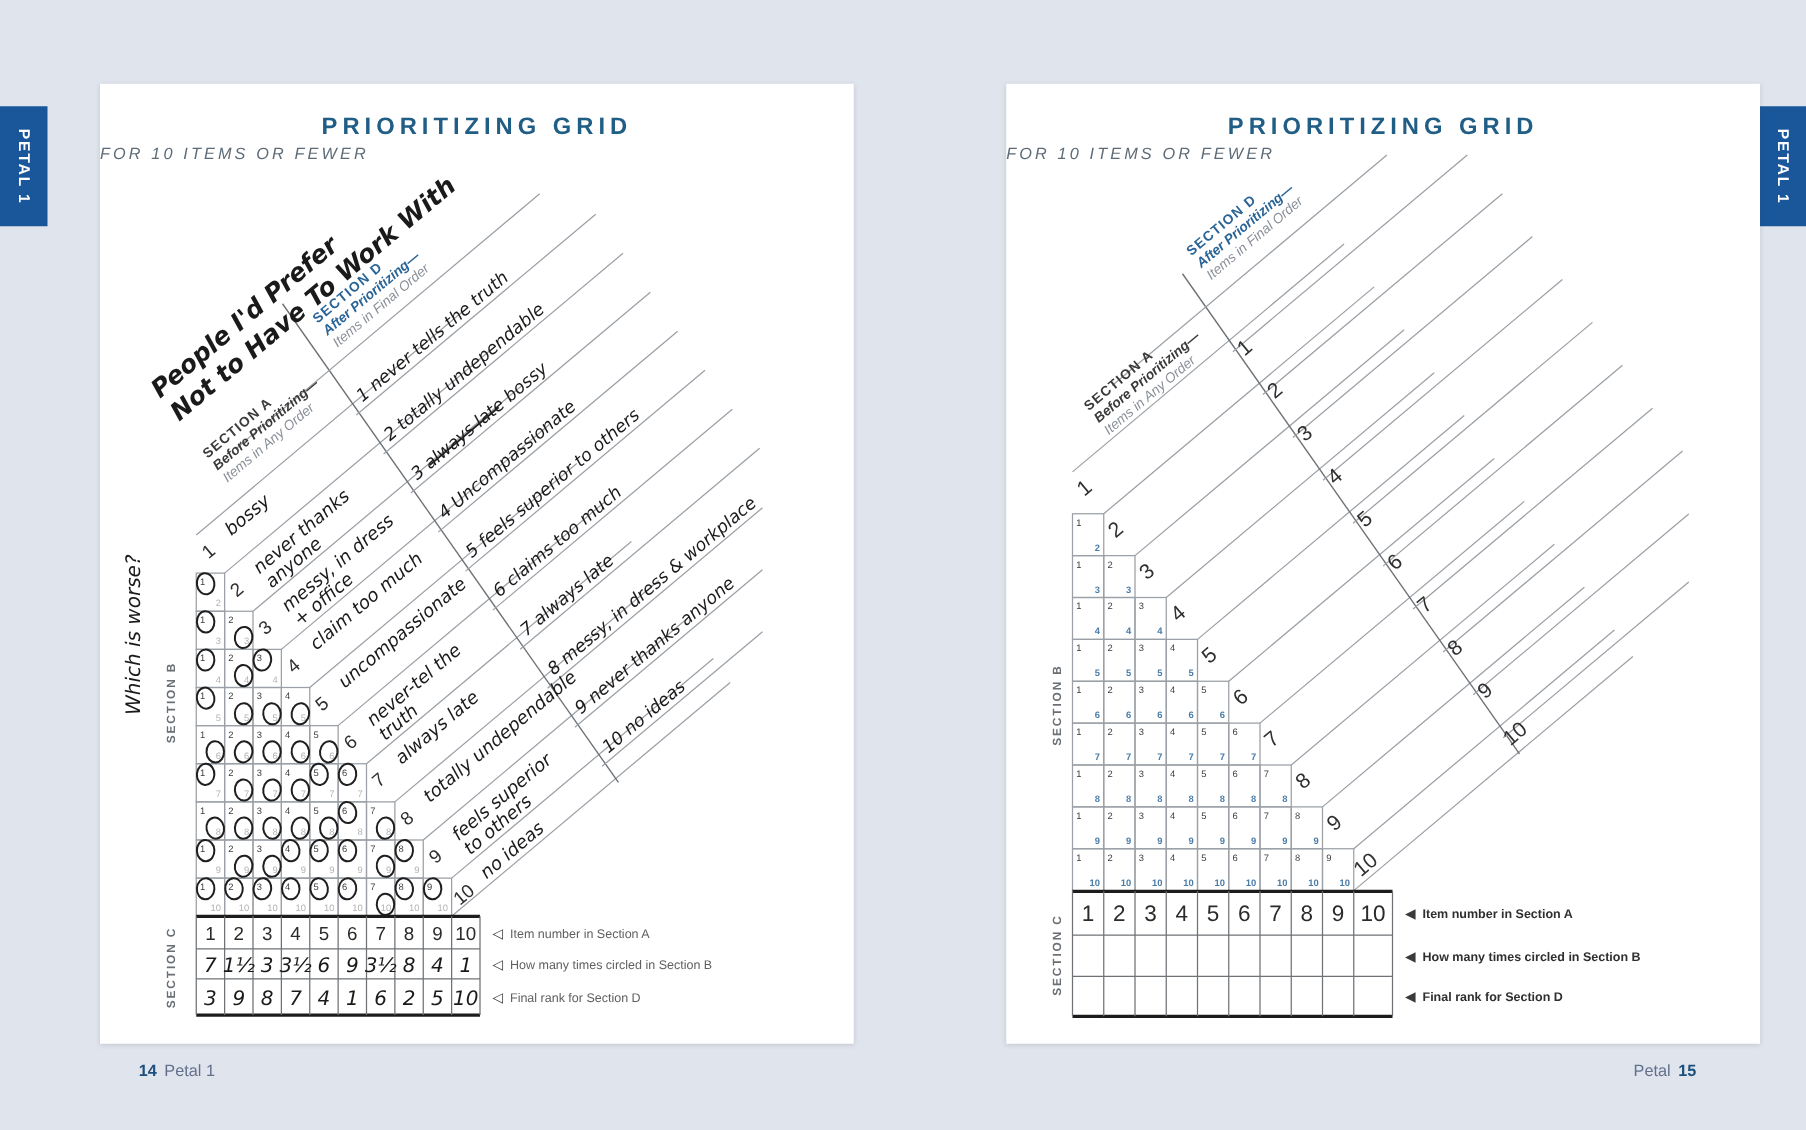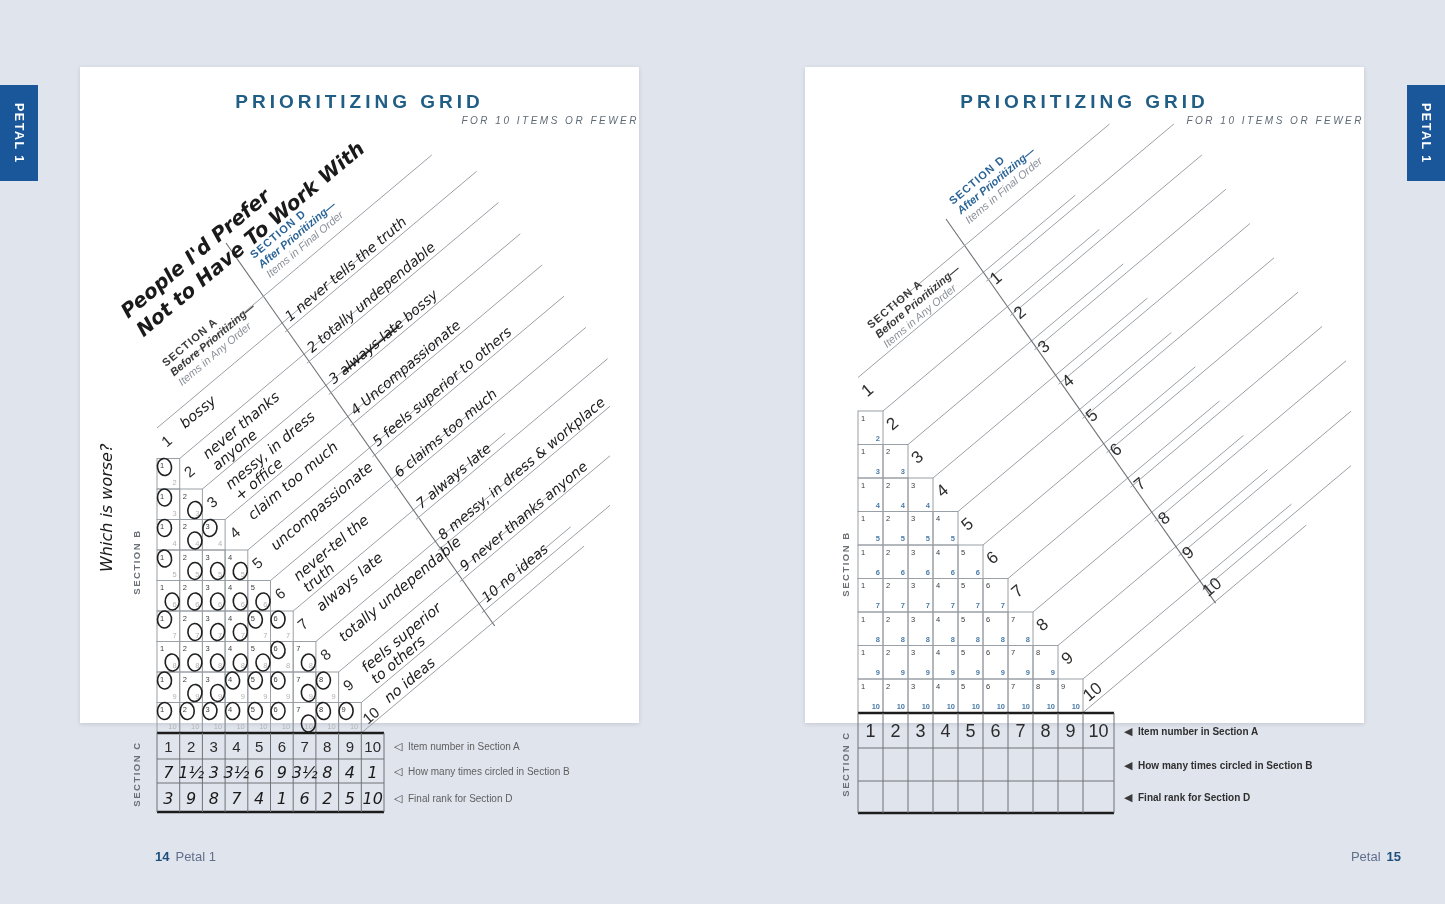--- a/index.html
+++ b/index.html
@@ -3,45 +3,46 @@
 <meta charset="utf-8">
 <style>
   html,body{margin:0;padding:0;}
   body{
     width:1445px;height:904px;position:relative;
     background:#e0e4ed;
     font-family:"Liberation Sans",sans-serif;
     overflow:hidden;
   }
   .page{
-    position:absolute;top:67px;width:559px;height:656px;background:#ffffff;
+    position:absolute;top:67px;width:559px;height:768px;background:#ffffff;
     box-shadow:0 1px 4px rgba(60,70,90,.18);
+    padding-left:44px;
   }
   #pageL{left:80px;}
   #pageR{left:805px;}
   .page-title{
     position:absolute;top:24px;left:0;width:100%;text-align:center;
     font-size:19px;font-weight:700;letter-spacing:4px;color:#215e86;
   }
   .page-subtitle{
-    position:absolute;top:48px;left:0;width:100%;text-align:right;
-    font-size:10px;font-style:italic;letter-spacing:2.5px;color:#5d6b77;
+    position:absolute;top:48px;left:0;width:100%;text-align:left;
+    font-size:13px;font-style:italic;letter-spacing:2.5px;color:#5d6b77;
   }
   .tab{
     position:absolute;top:85px;width:38px;height:96px;background:#1a579a;
     display:flex;align-items:center;justify-content:center;
   }
   #tabL{left:0;}
   #tabR{left:1407px;}
   .tab span{
     writing-mode:vertical-rl;
     color:#fff;font-size:12.5px;font-weight:700;letter-spacing:1.5px;
   }
   .footer{
-    position:absolute;top:849px;font-size:13px;color:#62708b;margin-left:44px;
+    position:absolute;top:849px;font-size:13px;color:#62708b;
   }
   #footL{left:105px;}
   #footR{left:805px;width:558px;text-align:right;}
   .footer b{color:#1d4f7c;font-weight:700;margin:0 6px;}
   svg{position:absolute;left:0;top:0;}
   svg text{font-family:"Liberation Sans",sans-serif;}
   svg text.hand{font-family:"DejaVu Sans",sans-serif;font-style:italic;fill:#1a1a1a;}
 </style>
 </head>
 <body>

